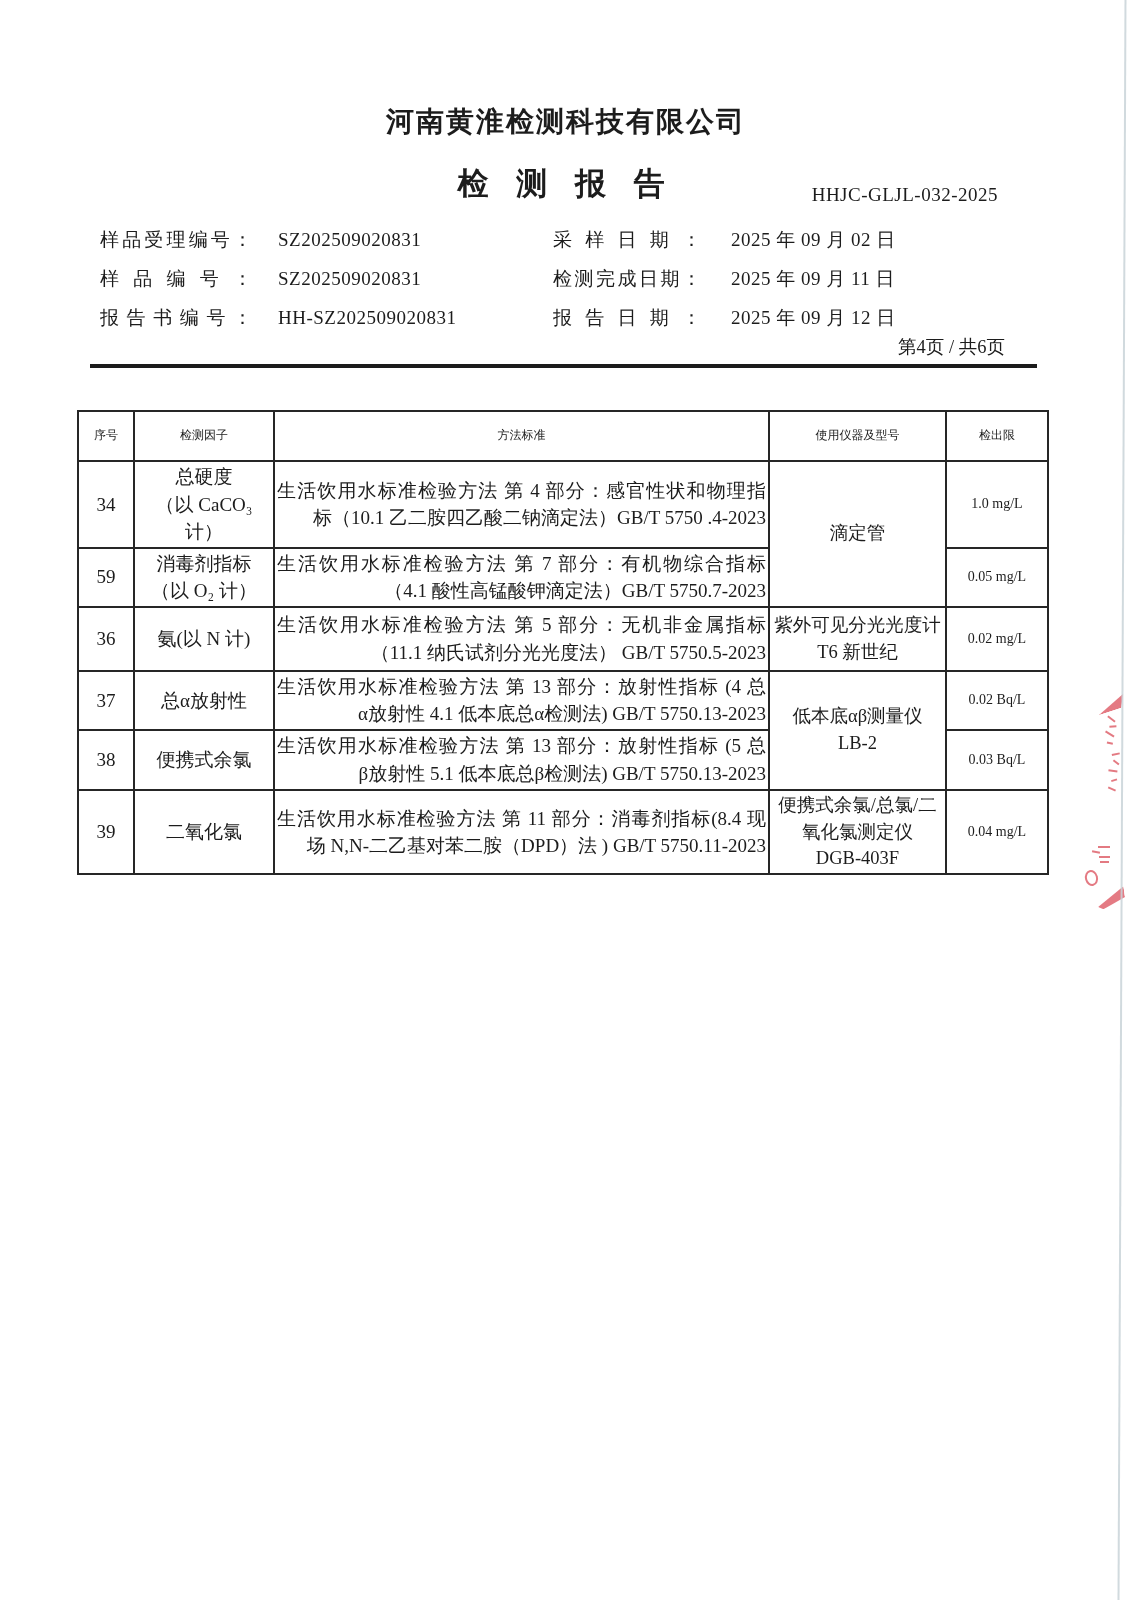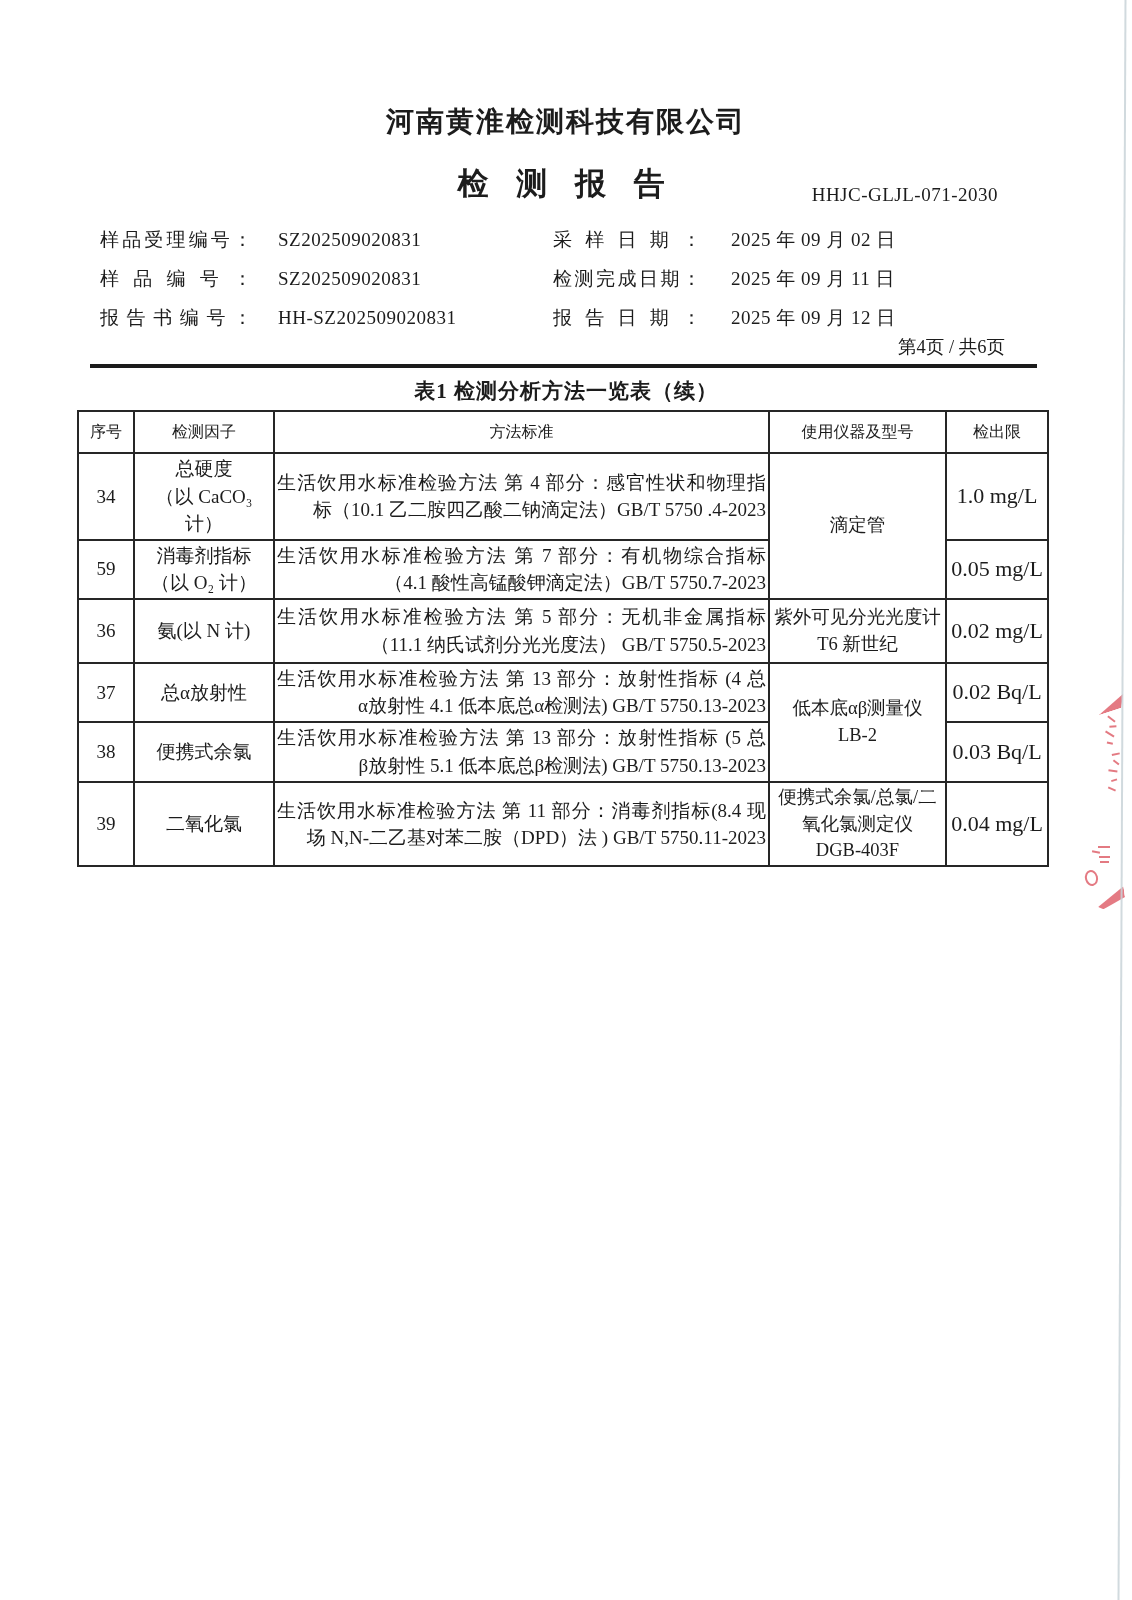--- a/index.html
+++ b/index.html
@@ -94,32 +94,32 @@
   table.methods col.c-meth  { width: 495px; }
   table.methods col.c-inst  { width: 177px; }
   table.methods col.c-lim   { width: 102px; }
   table.methods th, table.methods td {
     border: 2px solid #262626;
     vertical-align: middle;
     text-align: center;
     padding: 1px 2px;
     line-height: 1.45;
   }
-  table.methods th { font-weight: 400; height: 42px; font-size: 16px; }
+  table.methods th { font-weight: 400; height: 50px; font-size: 12px; }
   tr.r34 td { height: 60px; }
   tr.r35 td { height: 58px; }
   tr.r36 td { height: 64px; }
   tr.r37 td { height: 58px; }
   tr.r38 td { height: 60px; }
   tr.r39 td { height: 78px; }
   td.method { padding: 2px 6px; }
   td.method .m1 { text-align: justify; text-align-last: justify; }
   td.method .m2 { text-align: right; }
   td.instr { font-size: 18.5px; padding: 0 2px; border-radius: 28px; }
-  td.limit { font-size: 22px; }
+  td.limit { font-size: 14px; }
 
   
   .scan-edge-line {
     position: absolute;
     top: -6px; left: 1121px;
     width: 2px; height: 1612px;
     transform: rotate(0.25deg);
     opacity: 0.85;
   }
   .stamp { position: absolute; opacity: 0.78; }
@@ -147,21 +147,21 @@
   }
   .frag-bit { position: absolute; background: currentColor; }
 </style>
 </head>
 <body>
 
 <div class="page">
 
   <div class="company-name">河南黄淮检测科技有限公司</div>
   <div class="report-title">检 测 报 告</div>
-  <div class="report-code">HHJC-GLJL-071-2030</div>
+  <div class="report-code">HHJC-GLJL-032-2025</div>
 
   <div class="info">
     <div class="info-row">
       <span class="info-label">样品受理编号：</span>
       <span class="info-value">SZ202509020831</span>
       <span class="info-label">采样日期：</span>
       <span class="info-value-r">2025 年 09 月 02 日</span>
     </div>
     <div class="info-row">
       <span class="info-label">样品编号：</span>
@@ -173,21 +173,20 @@
       <span class="info-label">报告书编号：</span>
       <span class="info-value">HH-SZ202509020831</span>
       <span class="info-label">报告日期：</span>
       <span class="info-value-r">2025 年 09 月 12 日</span>
     </div>
   </div>
 
   <div class="page-indicator">第4页 / 共6页</div>
   <div class="divider-line"></div>
 
-  <div class="table-title">表1  检测分析方法一览表（续）</div>
 
   <table class="methods">
     <colgroup>
       <col class="c-no">
         <col class="c-fac">
         <col class="c-meth">
         <col class="c-inst">
         <col class="c-lim">
     </colgroup>
     <thead>

